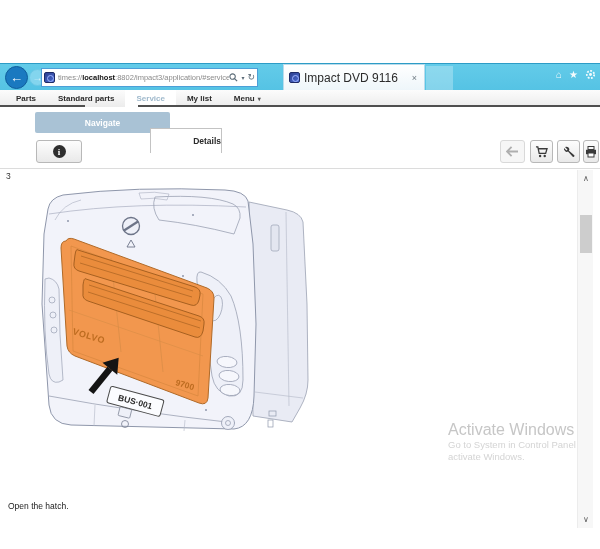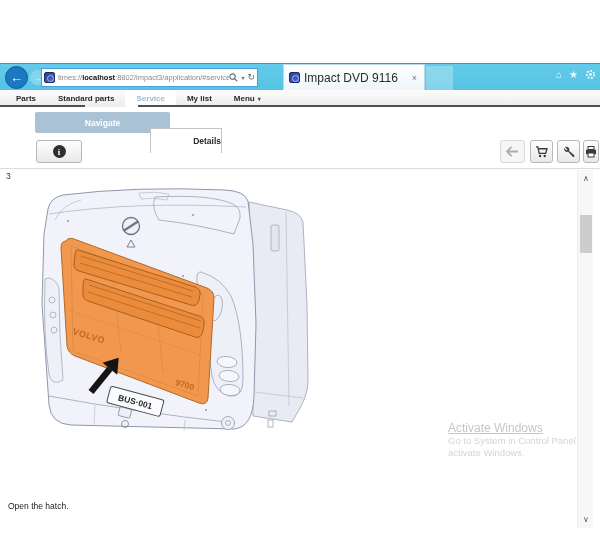--- a/index.html
+++ b/index.html
@@ -65,21 +65,21 @@
   .btn-wrench{ left:557px; width:23px; }
   .btn-print{ left:583px; width:16px; }
   .divider{ position:absolute; left:0; top:168px; width:600px; height:1px; background:#dcdcdc; }
 
   
   .step-number{ position:absolute; left:6px; top:171px; font-size:8.5px; color:#333; }
   .illustration{ position:absolute; left:35px; top:184px; }
   .instruction{ position:absolute; left:8px; top:461px; font-size:8.5px; color:#222;margin-top:40px; }
 
   .activate{ position:absolute; left:448px; top:421px; }
-  .activate-title{ font-size:12px; color:#c6c6c6;text-decoration:underline; }
+  .activate-title{ font-size:16px; color:#c6c6c6; }
   .activate-line{ font-size:9.5px; color:#d4d4d4; line-height:12px; }
 
   
   .scrollbar{ position:absolute; left:577px; top:170px; width:16px; height:358px;
               background:#f7f7f7; border-left:1px solid #ececec; }
   .scroll-arrow{ position:absolute; left:0; width:16px; height:15px; color:#5a5a5a; font-size:8px;
                  display:flex; align-items:center; justify-content:center; }
   .scroll-up{ top:1px; } .scroll-down{ bottom:1px; }
   .scroll-thumb{ position:absolute; left:2px; top:45px; width:12px; height:38px; background:#cdcdcd; }
 

